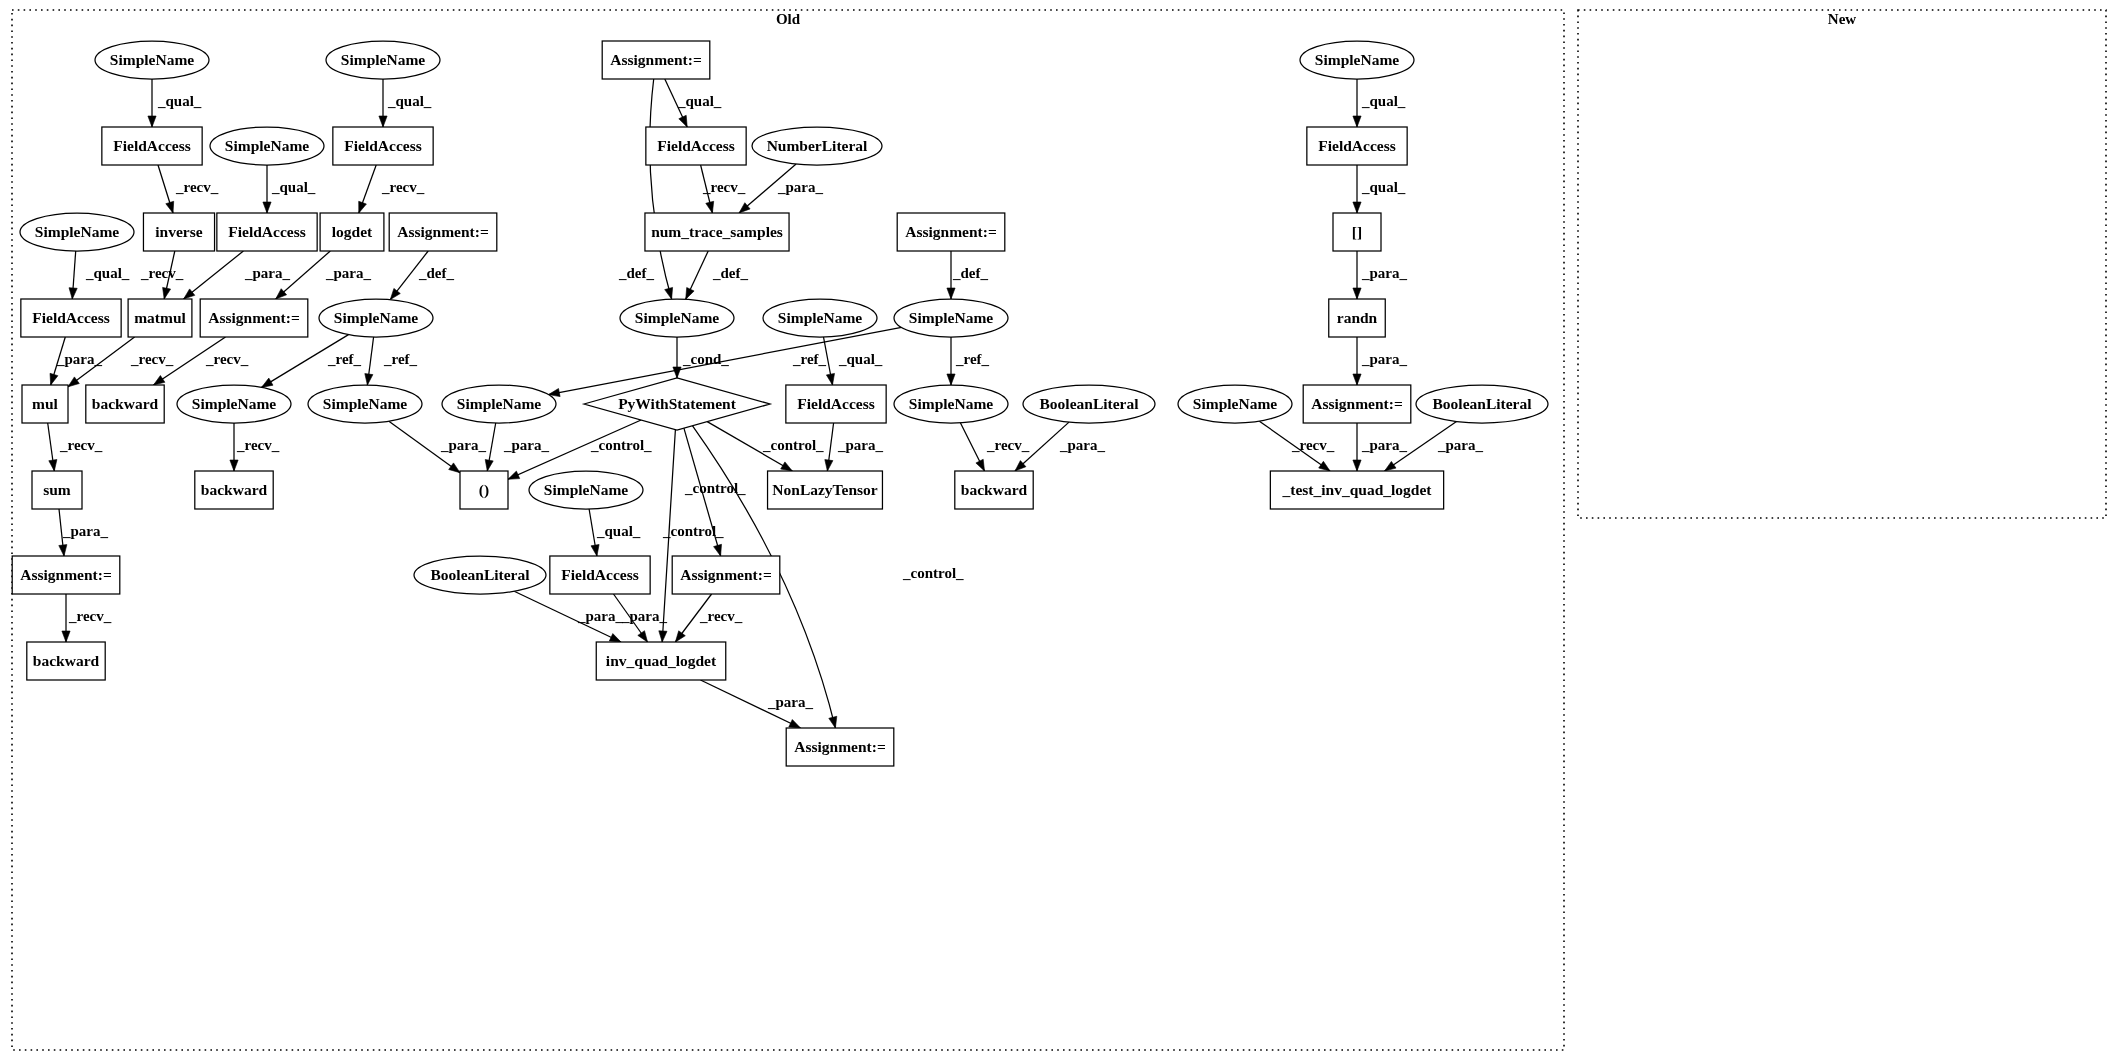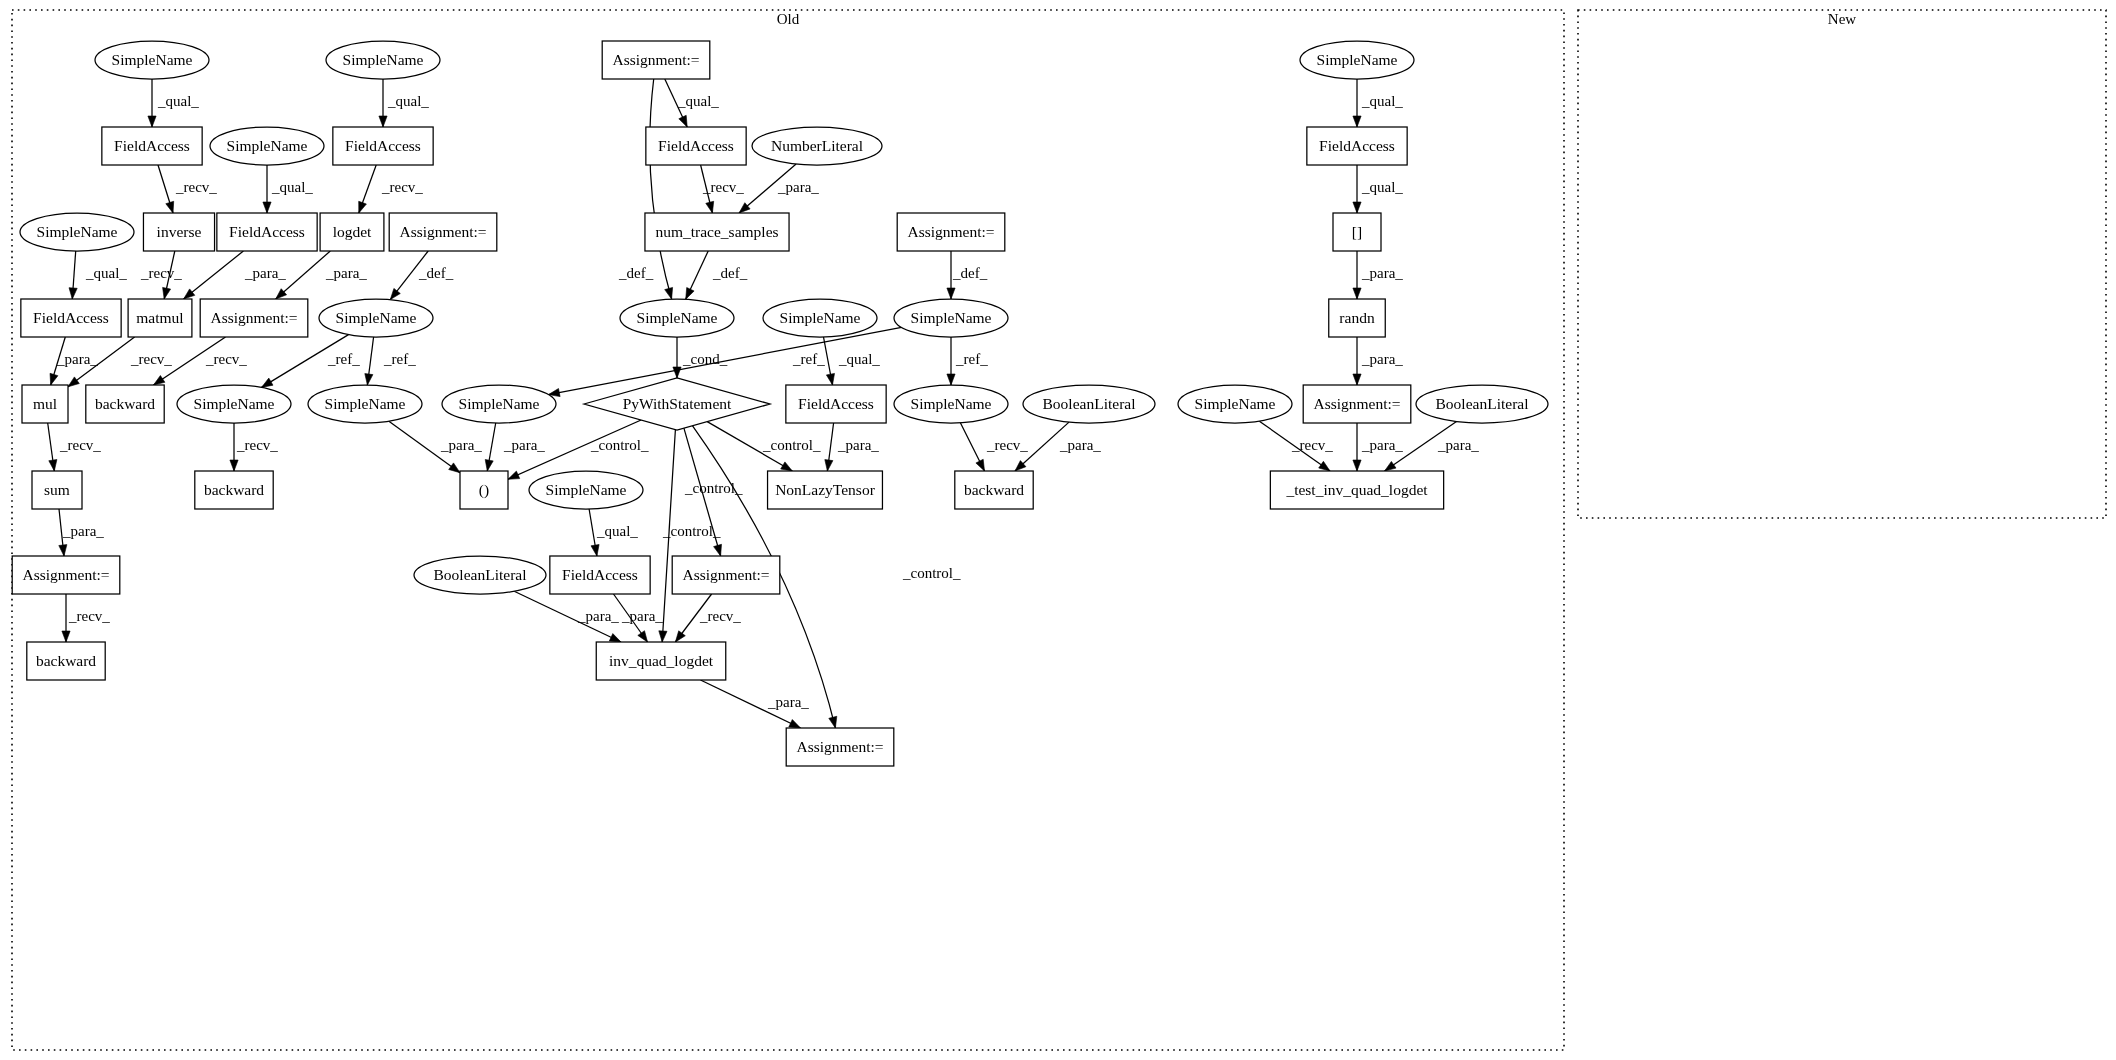--- a/index.html
+++ b/index.html
@@ -10,20 +10,21 @@
   body {
     width: 2116px;
     height: 1060px;
     font-family: "Liberation Serif", "DejaVu Serif", serif;
     overflow: hidden;
   }
   #stage {
     position: relative;
     width: 2116px;
     height: 1060px;
+    font-weight: bold;
   }
   svg#graph {
     position: absolute;
     left: 0;
     top: 0;
     width: 2116px;
     height: 1060px;
     display: block;
   }
   .cluster-box {

